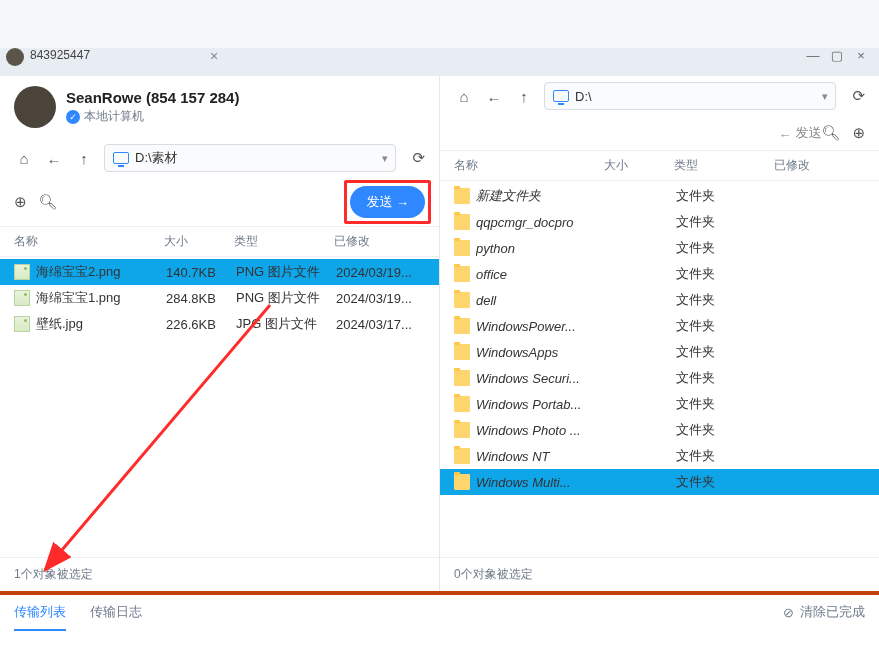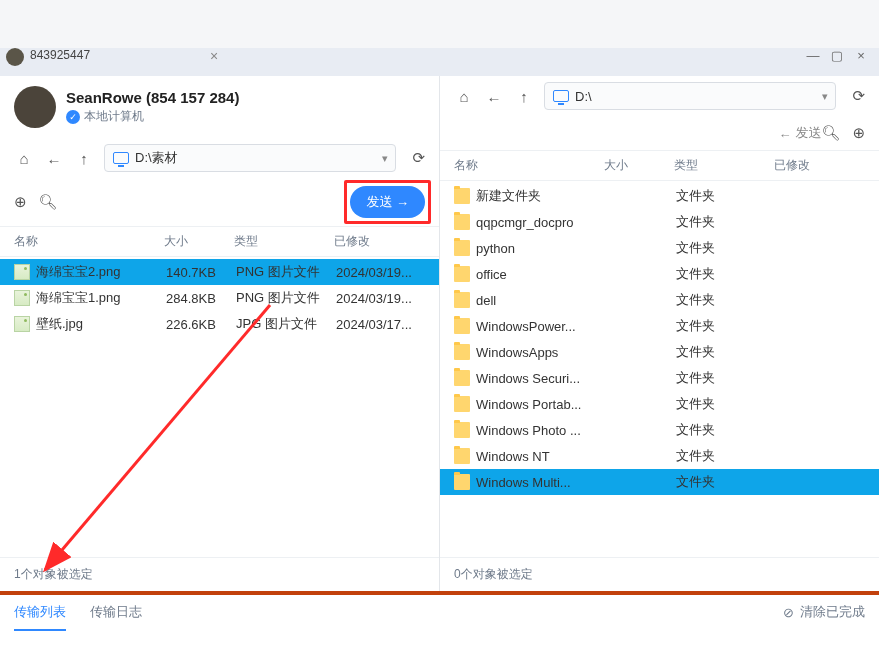--- a/index.html
+++ b/index.html
@@ -59,21 +59,21 @@
     .file-icon { width: 16px; height: 16px; margin-right: 6px; flex-shrink: 0; }
     .file-icon.img { border: 1px solid #b9d4a4; background: linear-gradient(#e9f3db, #d7ebc4); position: relative; }
     .file-icon.img::after { content: ''; position: absolute; right: 2px; top: 2px; width: 3px; height: 3px; background: #8fba5f; border-radius: 50%; }
     .file-icon.folder { background: #ffd66e; border-radius: 1px; position: relative; }
     .file-icon.folder::before { content: ''; position: absolute; left: 0; top: -2px; width: 6px; height: 3px; background: #ffc84a; border-radius: 1px 1px 0 0; }
     .fr-name { flex: 0 0 130px; white-space: nowrap; overflow: hidden; text-overflow: ellipsis; }
     .fr-size { flex: 0 0 70px; }
     .fr-type { flex: 0 0 100px; white-space: nowrap; }
     .fr-mod { flex: 1; white-space: nowrap; overflow: hidden; text-overflow: ellipsis; }
     
-    .pane.remote .fr-name { flex: 0 0 150px; }
+    .pane.remote .fr-name { flex: 0 0 150px; font-style: italic; }
     .pane.remote .fr-size { flex: 0 0 50px; }
     .pane.remote .fr-type { flex: 0 0 80px; }
     .pane.remote .fr-mod { flex: 1; }
     
     .status-row { padding: 8px 14px; border-top: 1px solid #edf0f3; color: #6e7a8a; font-size: 12px; }
     
     .bottom-tabs { display: flex; align-items: center; padding: 4px 14px; height: 38px; background: #fff; border-top: 4px solid #c2410c; }
     .btab { padding: 10px 0; margin-right: 24px; color: #6e7a8a; font-size: 13px; cursor: pointer; position: relative; }
     .btab.active { color: #2f88ff; }
     .btab.active::after { content: ''; position: absolute; left: 0; right: 0; bottom: 0; height: 2px; background: #2f88ff; }

